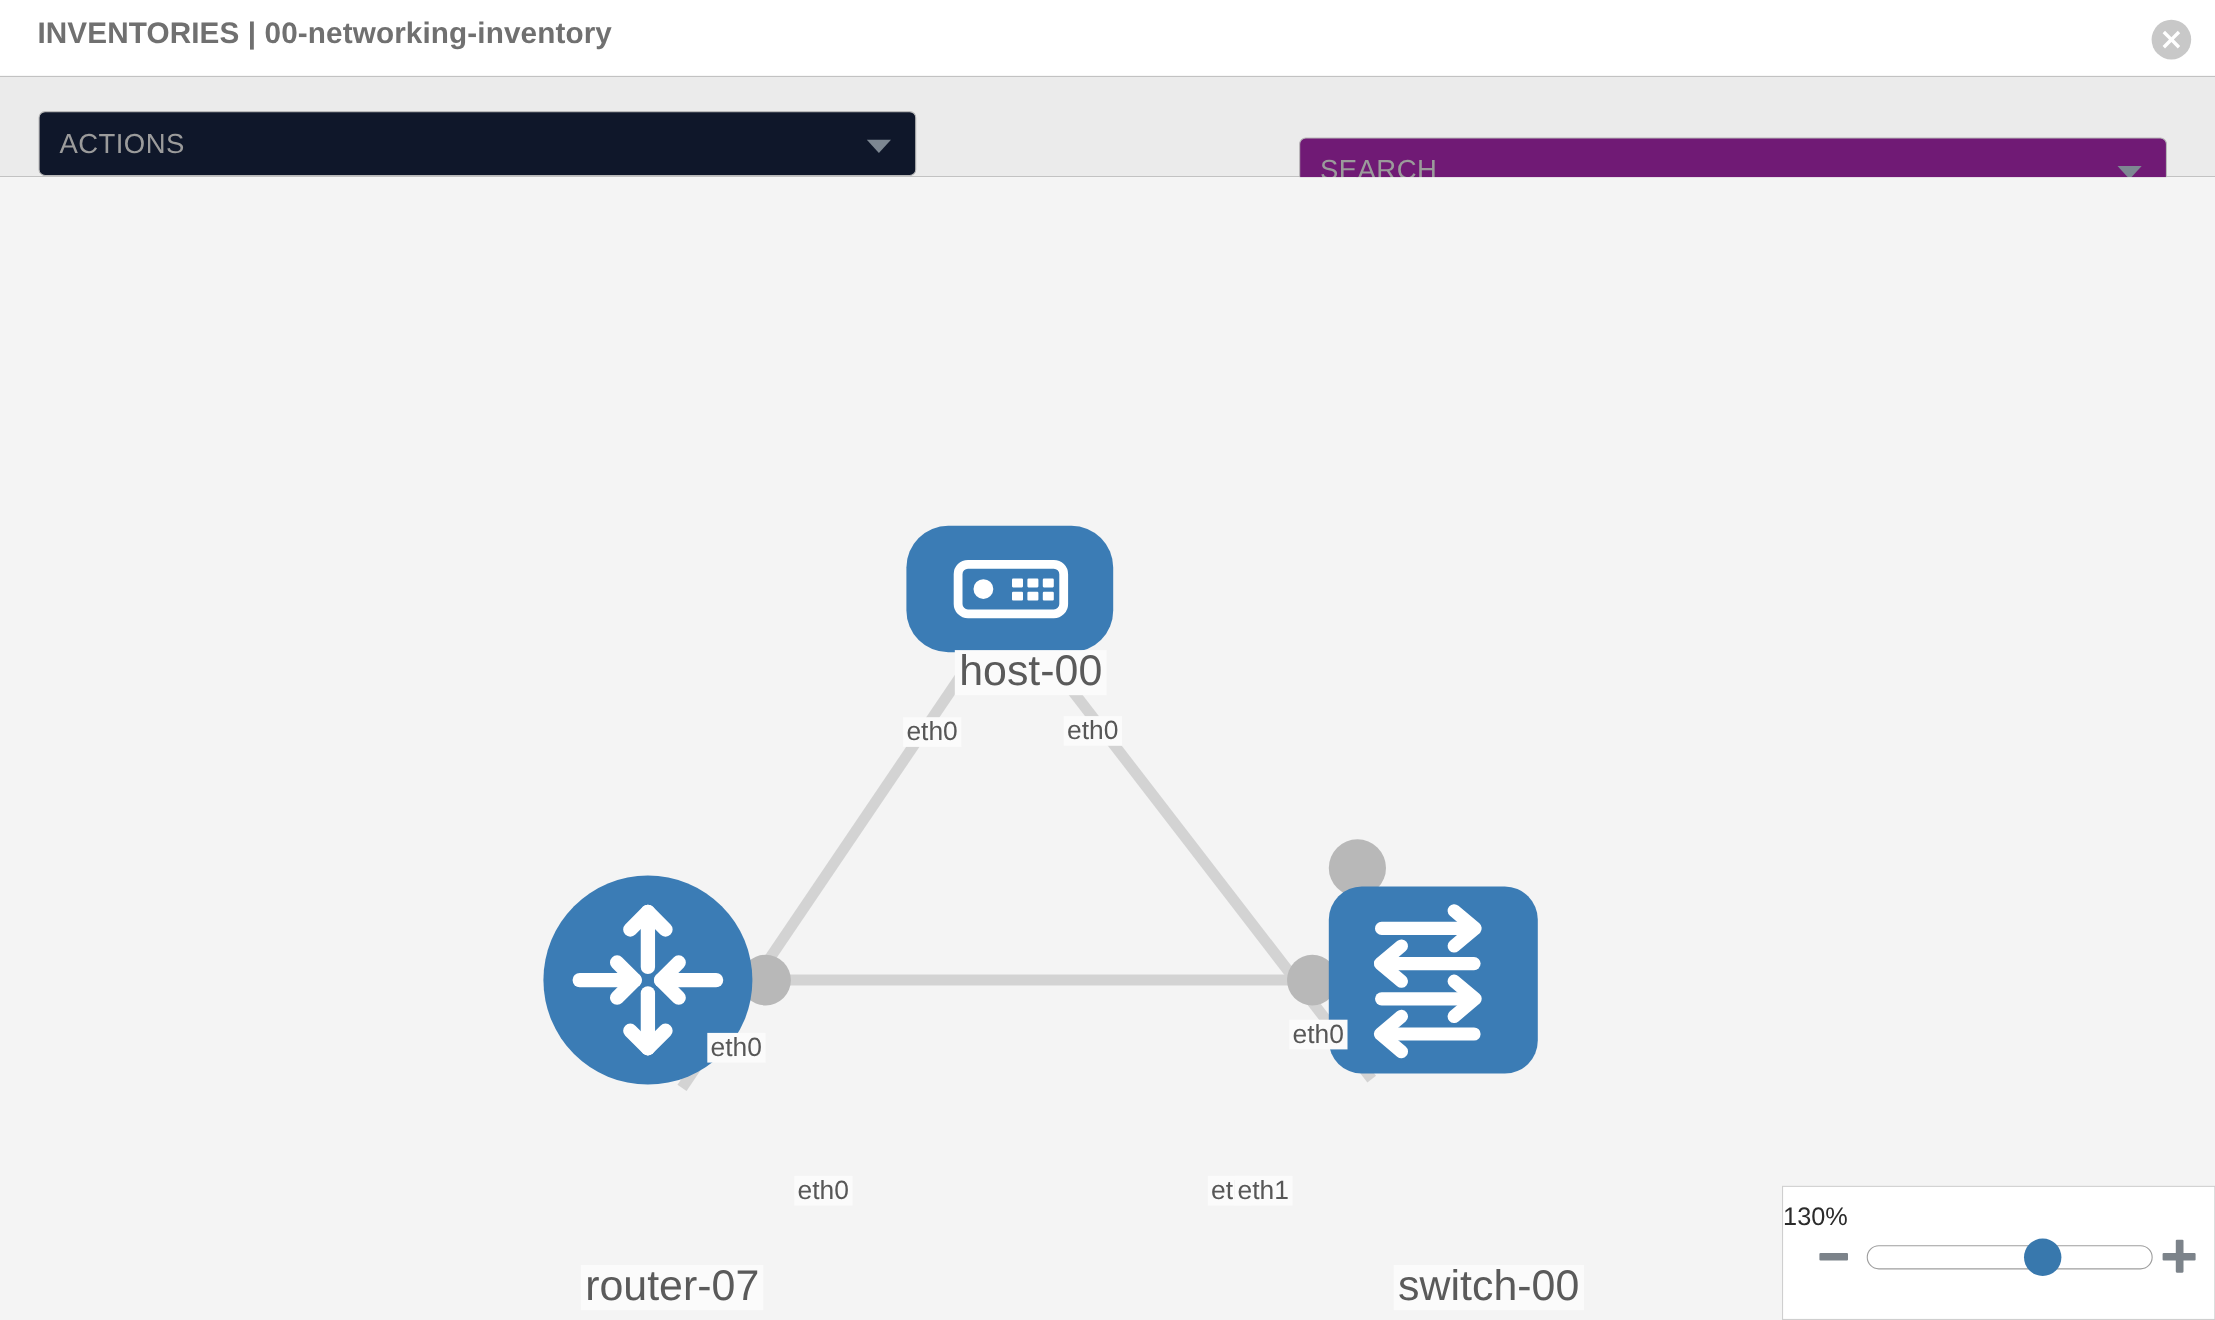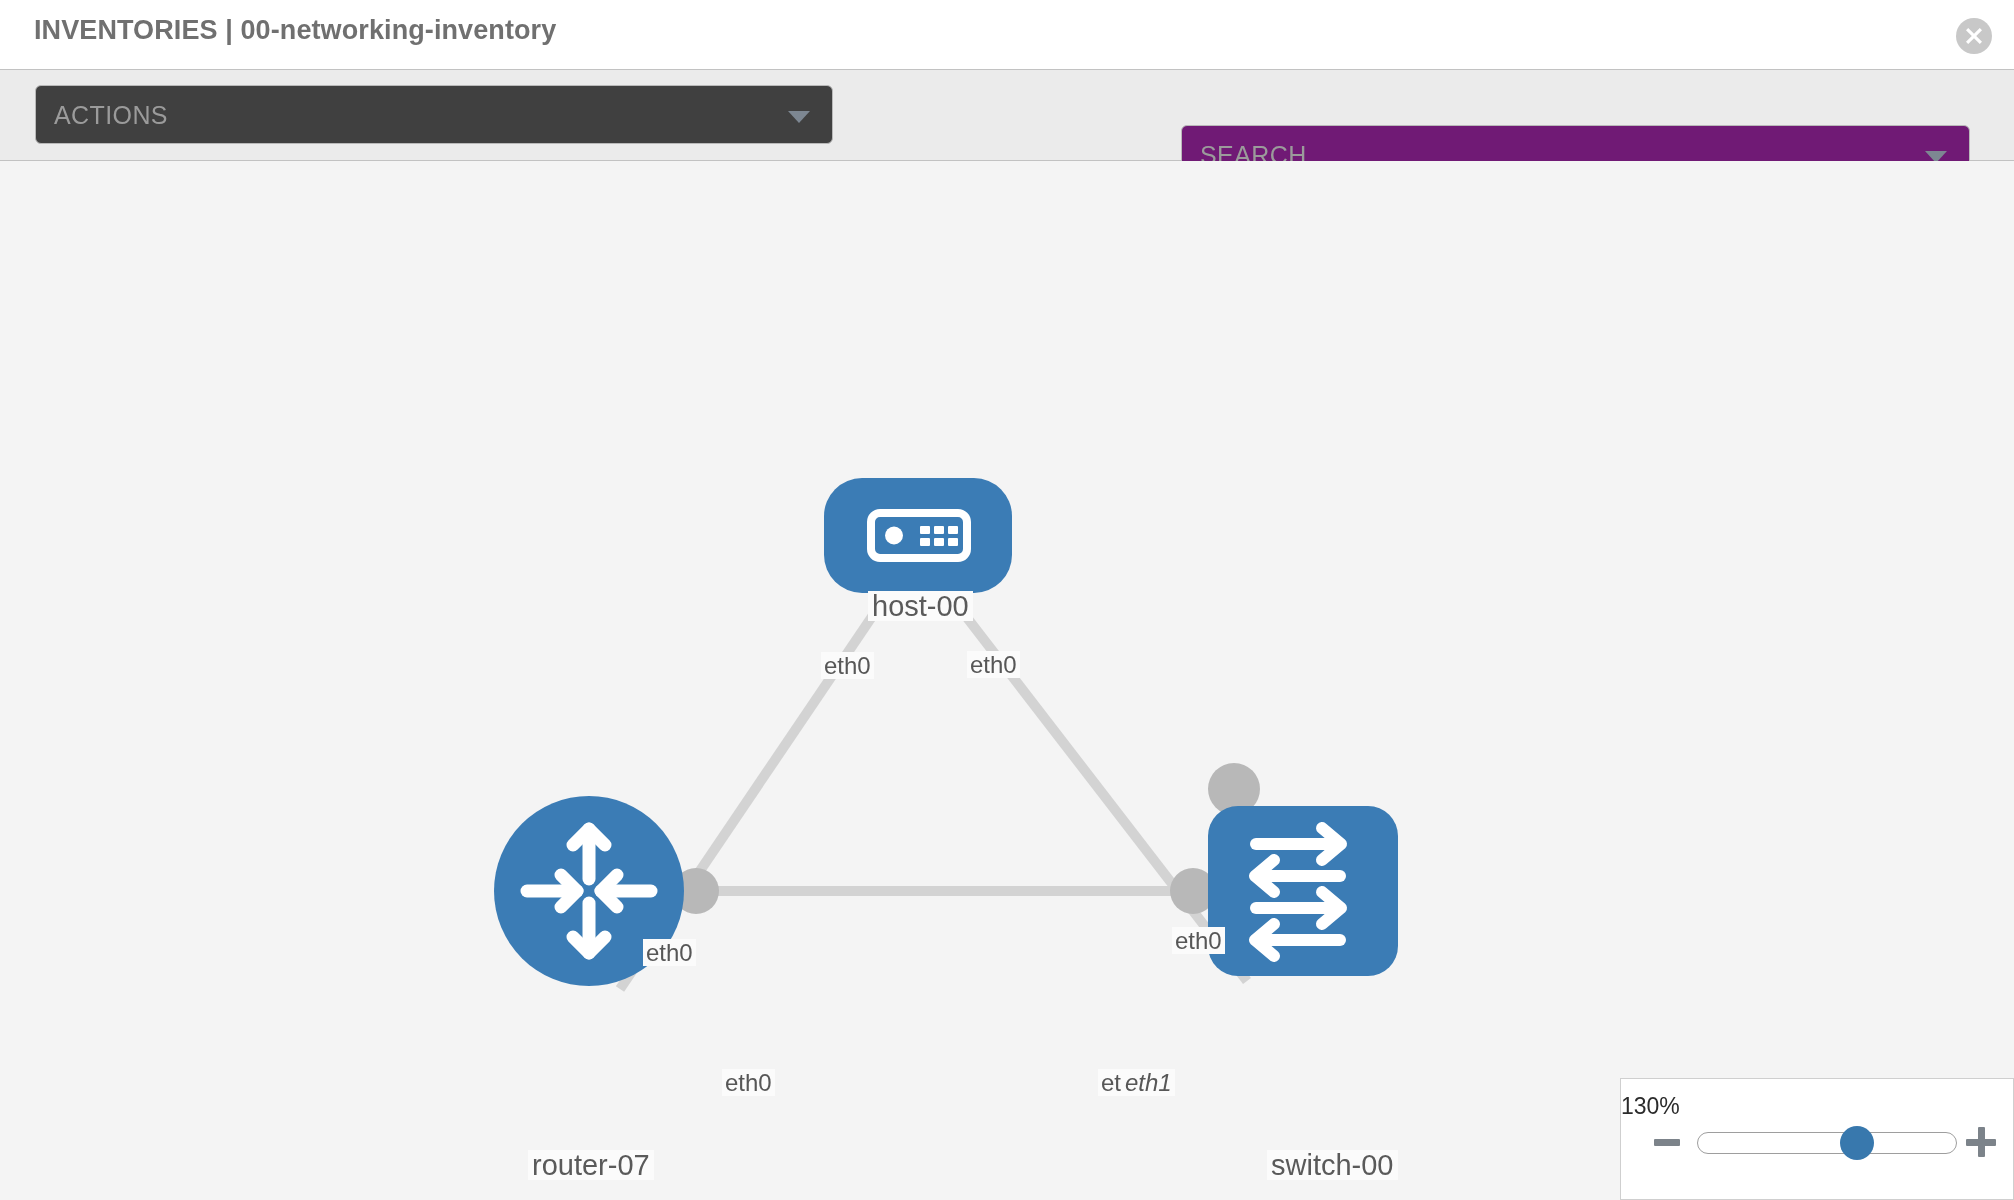--- a/index.html
+++ b/index.html
@@ -61,24 +61,24 @@
     height: 92px;
     background: #ebebeb;
     border-top: 1px solid #c2c2c2;
     border-bottom: 1px solid #c2c2c2;
     box-sizing: border-box;
   }
 
   .actions-select {
     position: absolute;
     left: 35px;
-    top: 15px;
+    top: 31px;
     width: 798px;
     height: 59px;
-    background: #404040;
+    background: #0f172a;
     border: 1px solid #b9b9b9;
     border-radius: 6px;
     box-sizing: border-box;
     cursor: pointer;
   }
   .actions-select .label {
     position: absolute;
     left: 18px;
     top: 15px;
     font-size: 25px;
@@ -151,21 +151,21 @@
     color: #575757;
     background: #fbfbfb;
     padding: 1px 3px;
     white-space: nowrap;
     line-height: 1.05;
     margin-top: 41px;
   }
 
   .node-label {
     position: absolute;
-    font-size: 29px;
+    font-size: 39px;
     color: #5a5a5a;
     background: #fbfbfb;
     padding: 0 4px;
     white-space: nowrap;
     line-height: 1.05;
   }
 
   
   .zoom-panel {
     position: absolute;
@@ -366,21 +366,21 @@
     <div class="link-label" style="left:967px; top:449px;">eth0</div>
 
     <div class="link-label" style="left:643px; top:737px;">eth0</div>
 
     <div class="link-label" style="left:1172px; top:725px;">eth0</div>
 
     <div class="link-label" style="left:722px; top:867px;">eth0</div>
 
     <div class="link-label" style="left:1098px; top:867px;">eth</div>
 
-    <div class="link-label" style="left:1122px; top:867px;font-style:italic;">eth1</div>
+    <div class="link-label" style="left:1122px; top:867px;">eth1</div>
   </div>
 
   <div class="zoom-panel">
     <div class="zoom-value">130%</div>
 
     <div class="zoom-minus"></div>
 
     <div class="zoom-track">
       <div class="zoom-thumb" id="zoom-thumb" style="left: 142.38px;"></div>
     </div>

